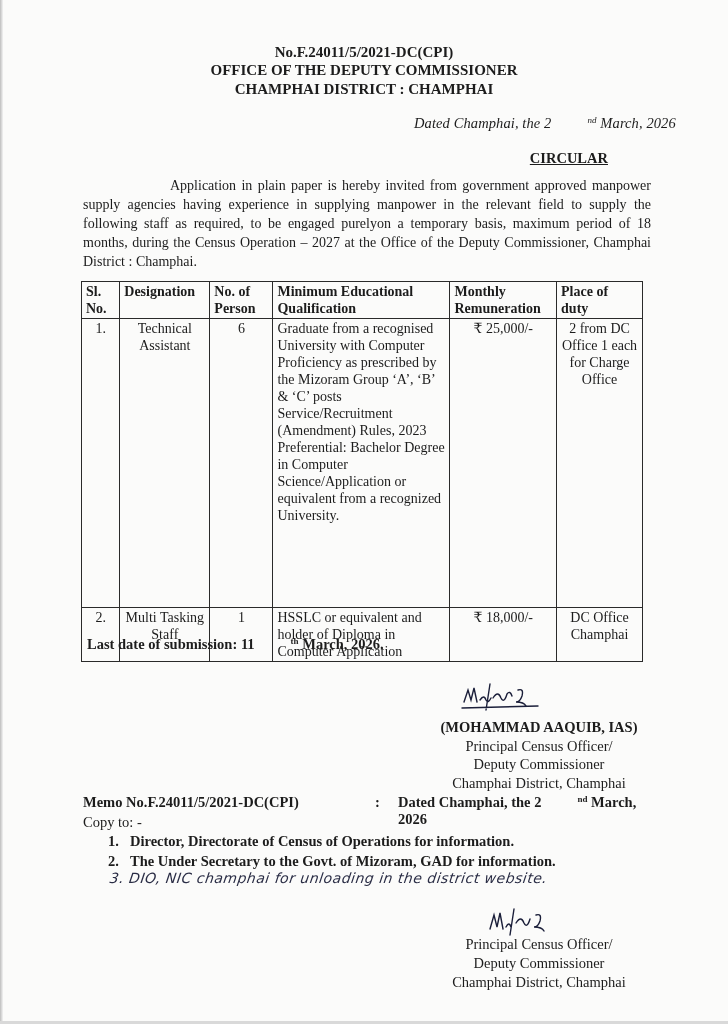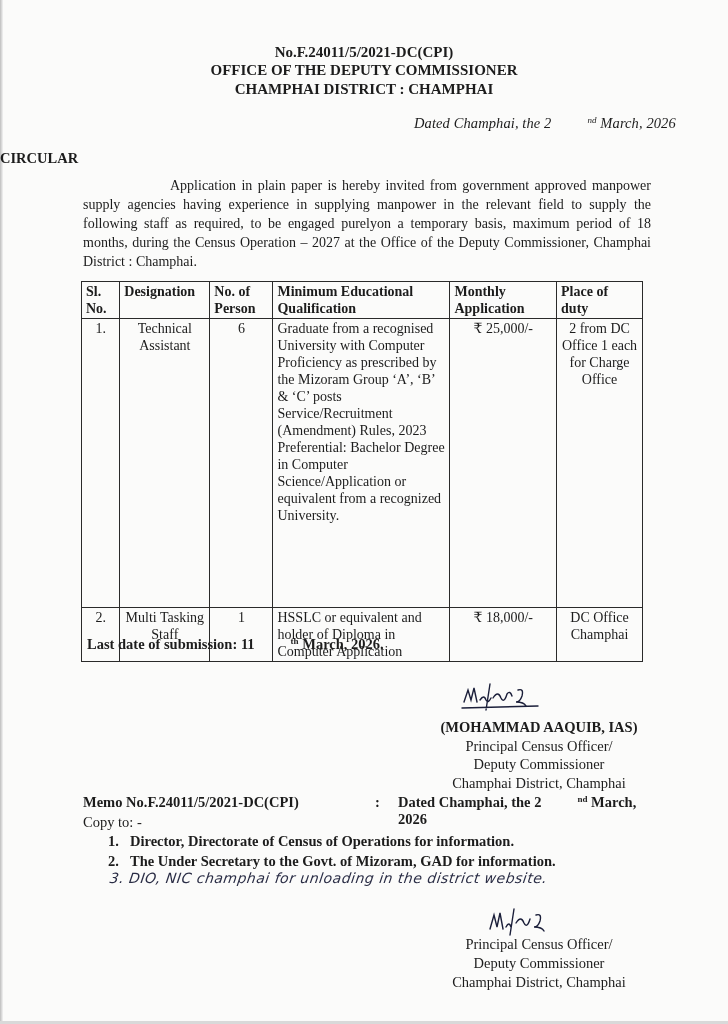--- a/index.html
+++ b/index.html
@@ -11,21 +11,21 @@
   }
   .page { position:absolute; left:0; top:0; width:728px; height:1024px; }
   .edge-left { position:absolute; left:0; top:0; width:3px; height:1024px; background:linear-gradient(to right,#bdbdbd,#f3f3f3); }
   .edge-bottom { position:absolute; left:0; bottom:0; width:100%; height:3px; background:#d9d9d9; }
   .header { position:absolute; left:0; width:728px; text-align:center; font-weight:bold; font-size:15px; line-height:18px; }
   .h1 { top:43px; }
   .h2 { top:61px; }
   .h3 { top:80px; }
   .dated-top { position:absolute; left:414px; top:115px; font-style:italic; font-size:14.5px; letter-spacing:0.1px; }
   sup { font-size:9px; vertical-align:5px; line-height:0;padding-left:36px; }
-  .title { position:absolute; left:0; width:608px; top:150px; text-align:left; font-weight:bold; font-size:14.5px; }
+  .title { position:absolute; left:0; width:608px; top:150px; text-align:right; font-weight:bold; font-size:14.5px;text-decoration:underline; }
   .para { position:absolute; left:83px; top:176px; width:568px; font-size:14px; line-height:19px; text-align:justify; }
   .para .indent { display:inline-block; width:87px; }
 
   table.staff { position:absolute; left:81px; top:281px; width:562px; border-collapse:collapse; font-size:14px; line-height:17px; }
   table.staff th, table.staff td { border:1px solid #2a2a2a; padding:1px 4px; vertical-align:top; }
   table.staff th { text-align:left; font-weight:bold; font-size:14px; line-height:17px; vertical-align:top; }
   .c-sl { width:28px; }
   .c-des { width:78px; }
   .c-num { width:52px; }
   .c-qual { width:162px; }
@@ -69,21 +69,21 @@
 
   <div class="para"><span class="indent"></span><span>Application in plain paper is hereby invited from government approved manpower supply agencies having experience in supplying manpower in the relevant field to supply the following staff as required, to be engaged purelyon a temporary basis, maximum period of 18 months, during the Census Operation – 2027 at the Office of the Deputy Commissioner, Champhai District : Champhai.</span></div>
 
   <table class="staff">
     <thead>
       <tr>
         <th class="c-sl">Sl. No.</th>
         <th class="c-des">Designation</th>
         <th class="c-num">No. of Person</th>
         <th class="c-qual">Minimum Educational Qualification</th>
-        <th class="c-rem">Monthly Application</th>
+        <th class="c-rem">Monthly Remuneration</th>
         <th class="c-place">Place of duty</th>
       </tr>
     </thead>
     <tbody>
       <tr class="row1">
         <td class="center">1.</td>
         <td class="mid">Technical Assistant</td>
         <td class="center">6</td>
         <td>Graduate from a recognised University with Computer Proficiency as prescribed by the Mizoram Group ‘A’, ‘B’ &amp; ‘C’ posts Service/Recruitment (Amendment) Rules, 2023 Preferential: Bachelor Degree in Computer Science/Application or equivalent from a recognized University.</td>
         <td class="mid">₹ 25,000/-</td>

